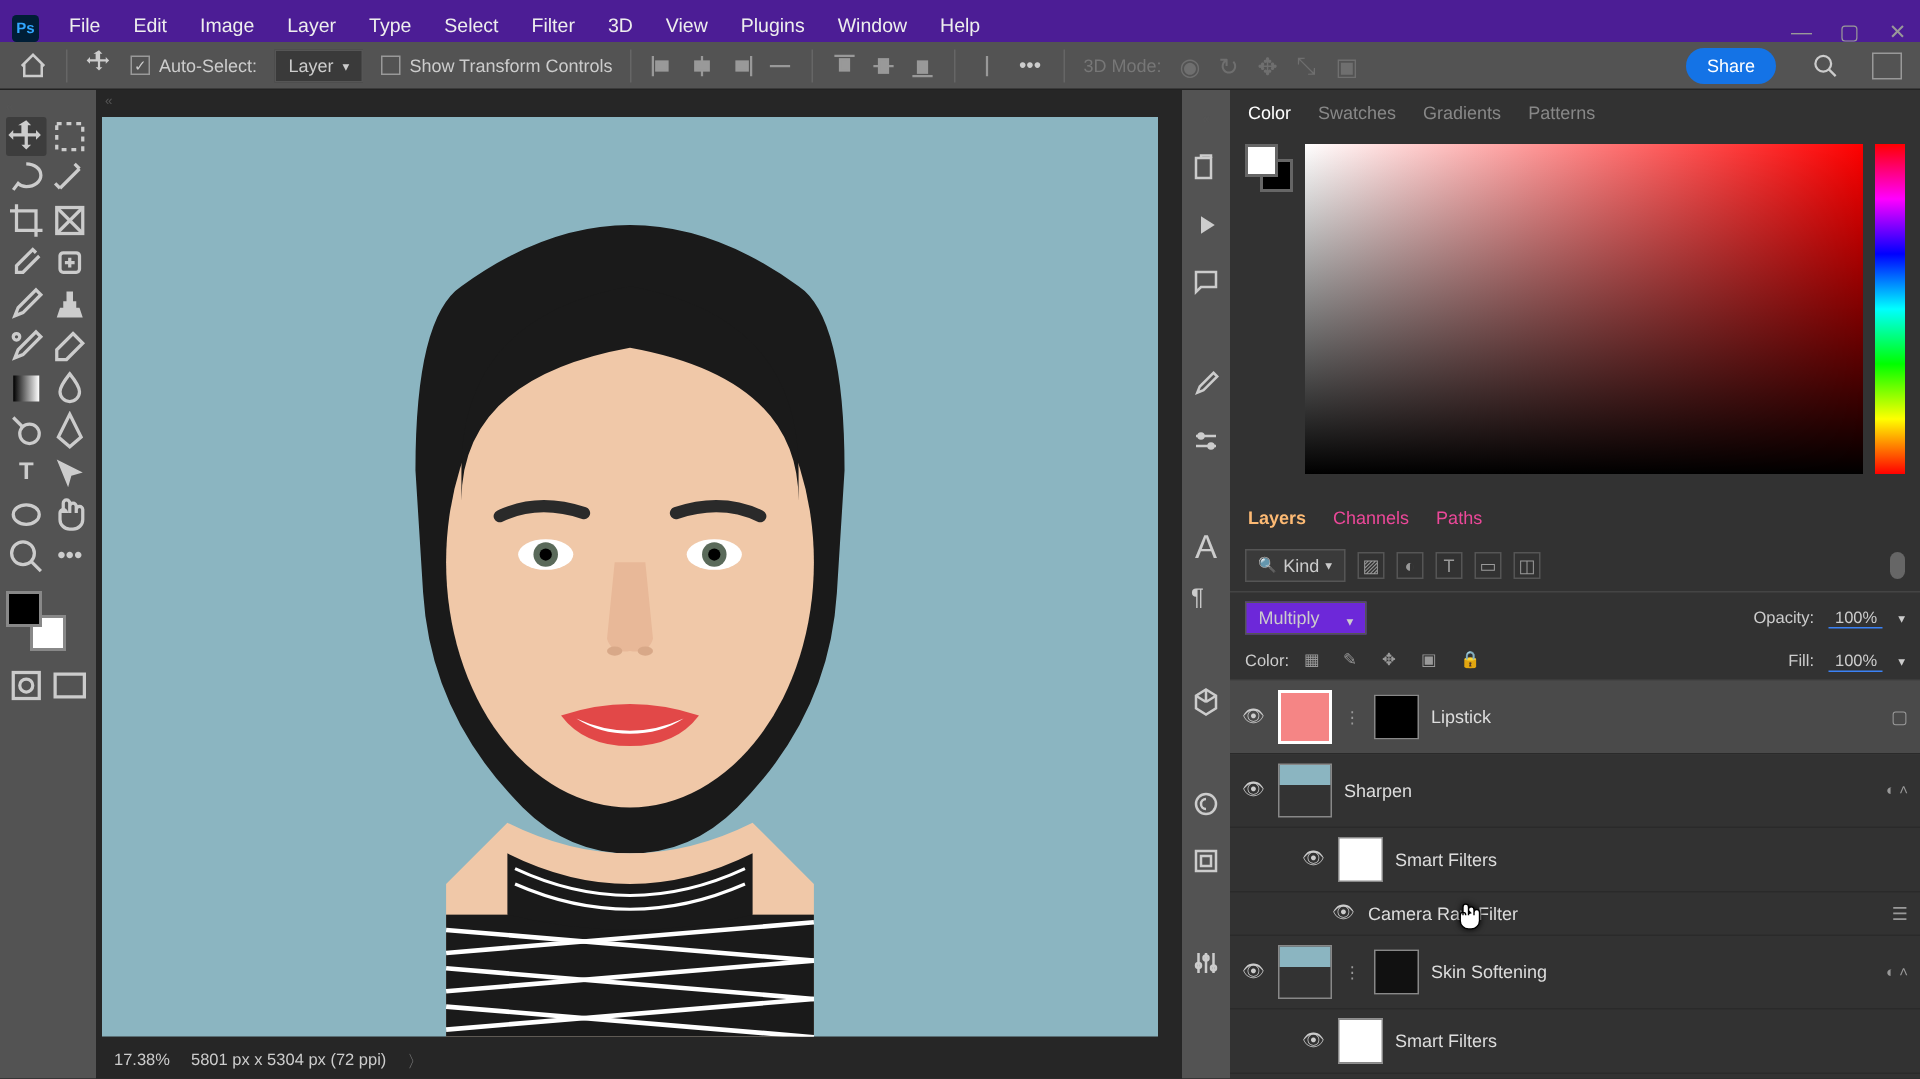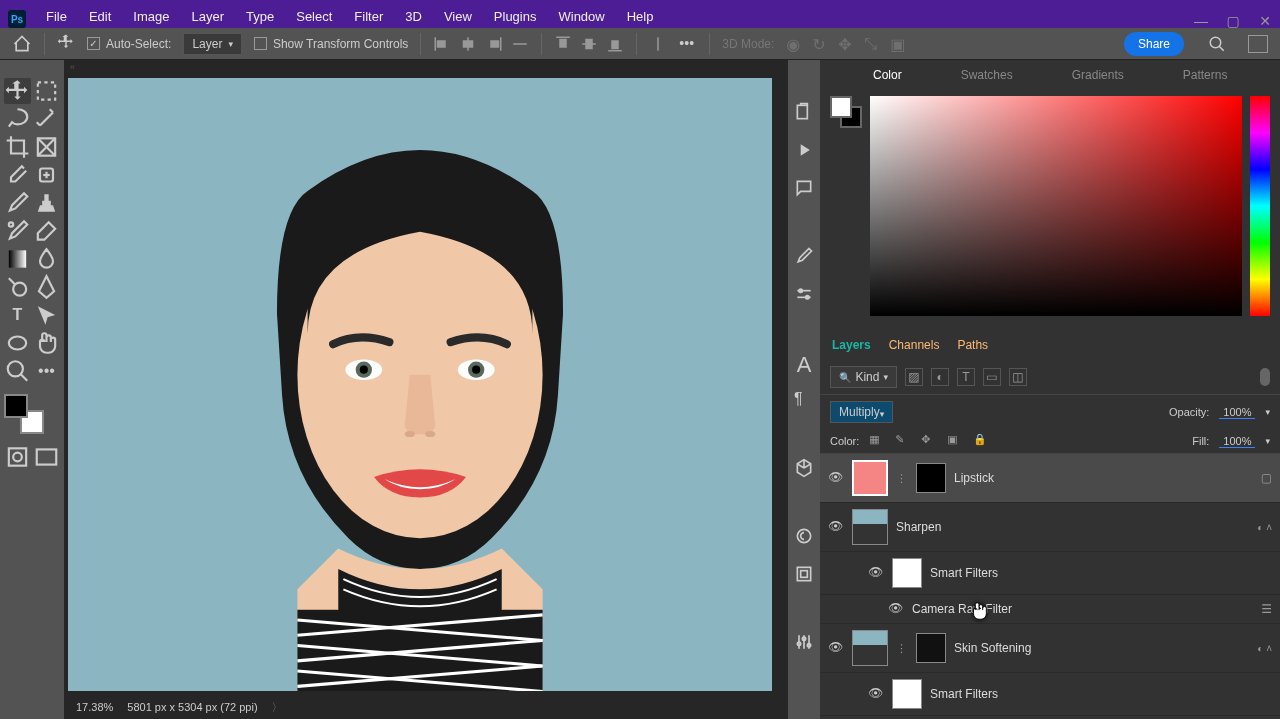--- a/index.html
+++ b/index.html
@@ -33,36 +33,36 @@
 .doc-tab .close { margin-left: 10px; color: #999; font-size: 12px; }
 .canvas { flex: 1; margin: 4px 16px 4px 4px; background: #8bb5c1; position: relative; overflow: hidden; }
 .portrait { position: absolute; left: 50%; top: 50%; transform: translate(-50%, -45%); }
 .status-bar { height: 24px; display: flex; align-items: center; padding: 0 12px; font-size: 11px; color: #ccc; gap: 14px; }
 .mini-panels { width: 32px; background: #535353; display: flex; flex-direction: column; align-items: center; gap: 18px; padding-top: 14px; }
 .mini-icon { width: 20px; height: 20px; color: #ccc; }
 .right-panels { width: 460px; background: #323232; display: flex; flex-direction: column; }
 .color-panel { background: #323232; padding: 0; }
 .panel-tabs { display: flex; gap: 18px; padding: 8px 12px; font-size: 12px; }
 .panel-tabs .active { color: #fff; }
-.panel-tabs span { color: #888; margin-left: 41px; }
+.panel-tabs span { color: #888; }
 .color-body { padding: 6px 10px; display: flex; gap: 8px; }
 .color-thumbs { width: 32px; height: 32px; position: relative; }
 .color-thumbs .fg2 { position: absolute; width: 22px; height: 22px; background: #fff; border: 2px solid #666; }
 .color-thumbs .bg2 { position: absolute; bottom: 0; right: 0; width: 22px; height: 22px; background: #000; border: 2px solid #666; }
 .gradient-picker { flex: 1; height: 220px; background: linear-gradient(to bottom, rgba(255,255,255,1), rgba(0,0,0,1)), linear-gradient(to right, #fff, #ff0000); background-blend-mode: multiply; position: relative; }
 .hue-bar { width: 20px; height: 220px; background: linear-gradient(to bottom, #ff0000, #ff00ff, #0000ff, #00ffff, #00ff00, #ffff00, #ff0000); }
 .layers-panel { flex: 1; background: #323232; display: flex; flex-direction: column; margin-top: 8px; }
 .layers-tabs { display: flex; gap: 18px; padding: 8px 12px; font-size: 12px; }
-.layers-tabs .active { color: #14b8a6; font-weight: 600; }
-.layers-tabs span { color: #fdba74; }
+.layers-tabs .active { color: #fdba74; font-weight: 600; }
+.layers-tabs span { color: #ec4899; }
 .layer-filter-row { display: flex; align-items: center; gap: 8px; padding: 6px 10px; border-bottom: 1px solid #444; }
 .kind-select { display: flex; align-items: center; gap: 4px; font-size: 12px; background: #3a3a3a; padding: 3px 8px; border: 1px solid #555; }
 .filter-icon { width: 18px; height: 18px; color: #999; display: flex; align-items: center; justify-content: center; font-size: 12px; border: 1px solid #555; }
 .blend-row { display: flex; align-items: center; gap: 10px; padding: 6px 10px; font-size: 11px; }
-.blend-select { background: #0c4a6e; border: 1px solid #555; padding: 3px 8px; font-size: 12px; display: flex; align-items: flex-end; }
+.blend-select { background: #6d28d9; border: 1px solid #555; padding: 3px 8px; font-size: 12px; display: flex; align-items: flex-end; gap: 18px; }
 .opacity-label { color: #ccc; }
 .opacity-val { border-bottom: 1px solid #3b82f6; padding: 0 4px; }
 .lock-row { display: flex; align-items: center; gap: 10px; padding: 4px 10px; font-size: 11px; border-bottom: 1px solid #444; }
 .lock-icon { width: 16px; height: 16px; color: #999; }
 .layer-list { flex: 1; overflow: auto; }
 .layer { display: flex; align-items: center; padding: 6px 8px; gap: 8px; font-size: 12px; border-bottom: 1px solid #2a2a2a; }
 .layer.selected { background: #4a4a4a; }
 .vis-eye { width: 16px; height: 16px; color: #ccc; }
 .thumb { width: 36px; height: 36px; background: #555; border: 1px solid #888; }
 .thumb.pink { background: #f58585; border: 2px solid #fff; }

